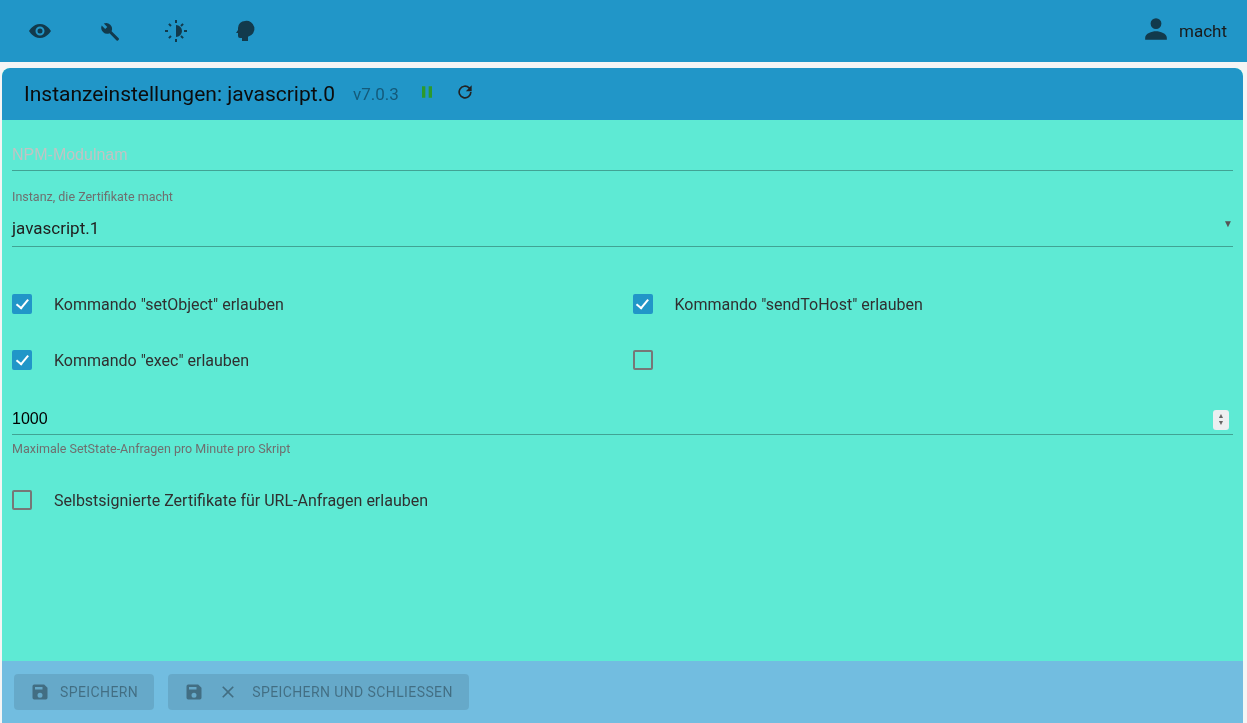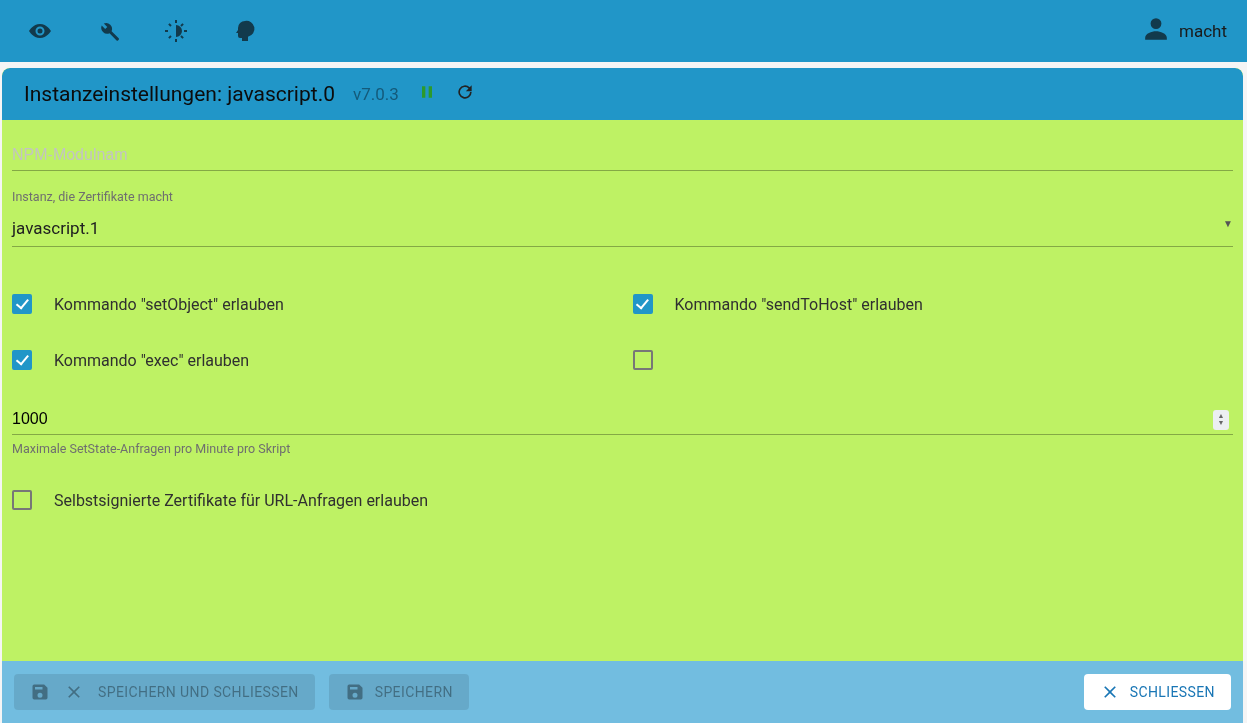--- a/index.html
+++ b/index.html
@@ -28,21 +28,21 @@
   .appbar .spacer { flex: 1; }
   .appbar .user { display: flex; align-items: center; gap: 10px; color: #1a1a1a; font-size: 17px; }
   .appbar svg { width: 24px; height: 24px; fill: #123a4c; }
   .user svg { width: 26px; height: 26px; fill: #123a4c; }
   .appbar .icon-btn { width: 40px; height: 40px; display:flex; align-items:center; justify-content:center; border-radius:50%; cursor:pointer; }
 
   
   .panel {
     margin: 6px 4px 0 2px;
     border-radius: 8px 8px 0 0;
-    background: #bef264;
+    background: #5eead4;
     display: flex;
     flex-direction: column;
     flex: 1;
     overflow: hidden;
   }
   .panel-header {
     background: #2196c8;
     height: 52px;
     display: flex;
     align-items: center;
@@ -261,37 +261,31 @@
     <div class="check-grid" style="grid-template-columns:1fr; margin-top:34px;">
       <label class="check-item">
         <span class="chk"></span>
         <span>Selbstsignierte Zertifikate für URL-Anfragen erlauben</span>
       </label>
     </div>
 
   </div>
 
   <div class="footer">
+    <div class="btn disabled">
+      <svg class="mdi" viewBox="0 0 24 24">
+          <path d="M17 3H5a2 2 0 0 0-2 2v14a2 2 0 0 0 2 2h14a2 2 0 0 0 2-2V7zM12 19a3 3 0 1 1 3-3 3 3 0 0 1-3 3zm3-10H6V6h9z"></path>
+        </svg>
+      <span>Speichern</span>
+    </div>
     <div class="btn disabled multi">
       <svg class="mdi" viewBox="0 0 24 24">
           <path d="M17 3H5a2 2 0 0 0-2 2v14a2 2 0 0 0 2 2h14a2 2 0 0 0 2-2V7zM12 19a3 3 0 1 1 3-3 3 3 0 0 1-3 3zm3-10H6V6h9z"></path>
         </svg>
       <svg class="mdi" viewBox="0 0 24 24">
           <path d="M19 6.4L17.6 5 12 10.6 6.4 5 5 6.4 10.6 12 5 17.6 6.4 19 12 13.4 17.6 19 19 17.6 13.4 12z"></path>
         </svg>
       <span>Speichern und Schliessen</span>
     </div>
-    <div class="btn disabled">
-      <svg class="mdi" viewBox="0 0 24 24">
-          <path d="M17 3H5a2 2 0 0 0-2 2v14a2 2 0 0 0 2 2h14a2 2 0 0 0 2-2V7zM12 19a3 3 0 1 1 3-3 3 3 0 0 1-3 3zm3-10H6V6h9z"></path>
-        </svg>
-      <span>Speichern</span>
-    </div>
     <div class="spacer"></div>
-    <div class="btn primary">
-      <svg class="mdi" viewBox="0 0 24 24">
-          <path d="M19 6.4L17.6 5 12 10.6 6.4 5 5 6.4 10.6 12 5 17.6 6.4 19 12 13.4 17.6 19 19 17.6 13.4 12z"></path>
-        </svg>
-      <span>Schliessen</span>
-    </div>
   </div>
 
 </div>
 
 </body></html>

